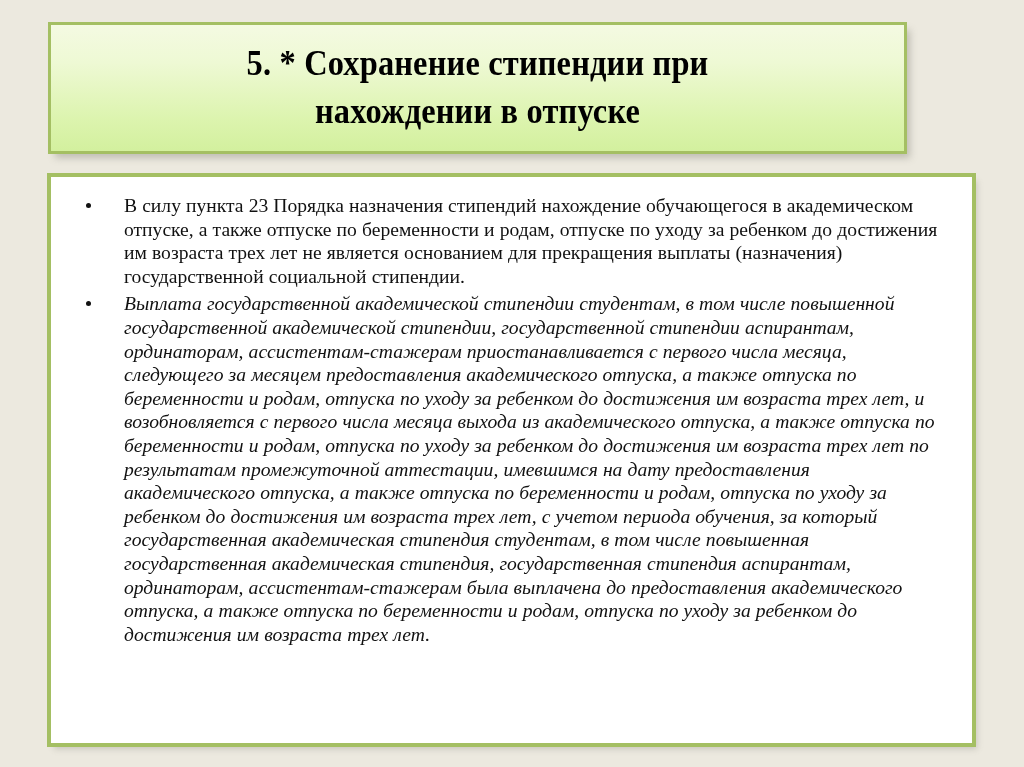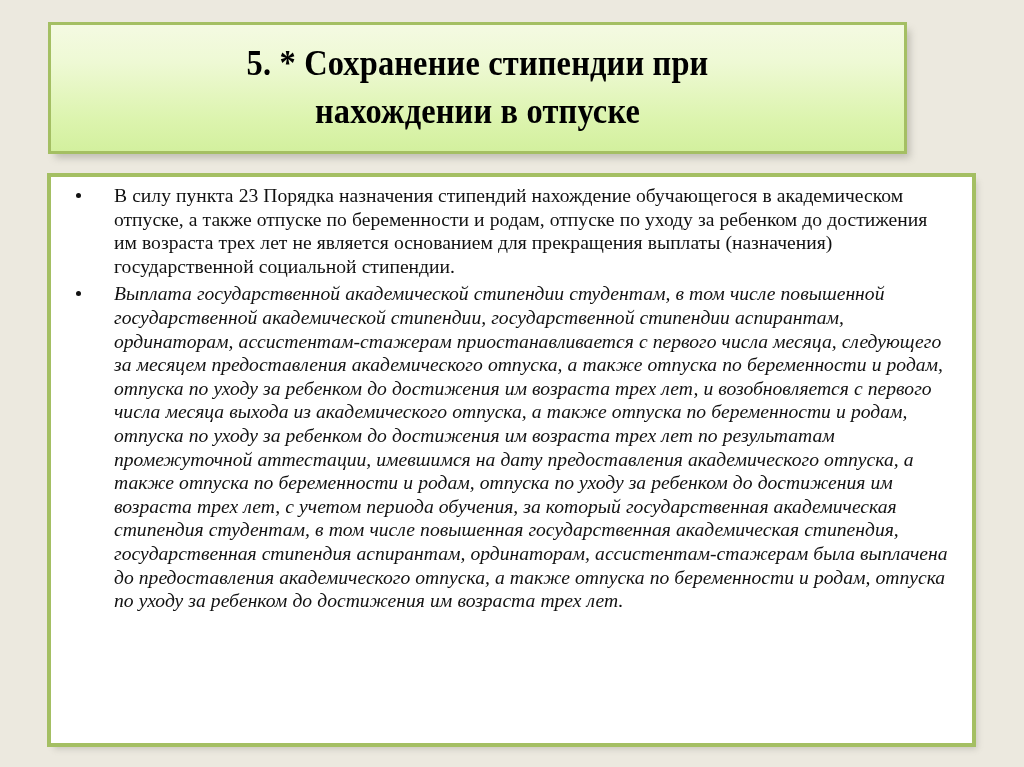--- a/index.html
+++ b/index.html
@@ -62,21 +62,21 @@
     box-sizing: border-box;
     border: 4px solid #a4bf63;
     background: #ffffff;
     box-shadow: 4px 5px 6px -3px rgba(120,120,110,0.30);
     padding: 6px 16px 4px 10px;
     overflow: hidden;
   }
 
   .bullet-list {
     list-style: none;
-    margin: 1px;
+    margin: 11px;
     padding: 0;
   }
 
   .bullet-item {
     position: relative;
     padding-left: 52px;
     margin: 0 0 4px 0;
     color: #111111;
     font-family: "Liberation Serif", "DejaVu Serif", serif;
     font-size: 19.6px;

